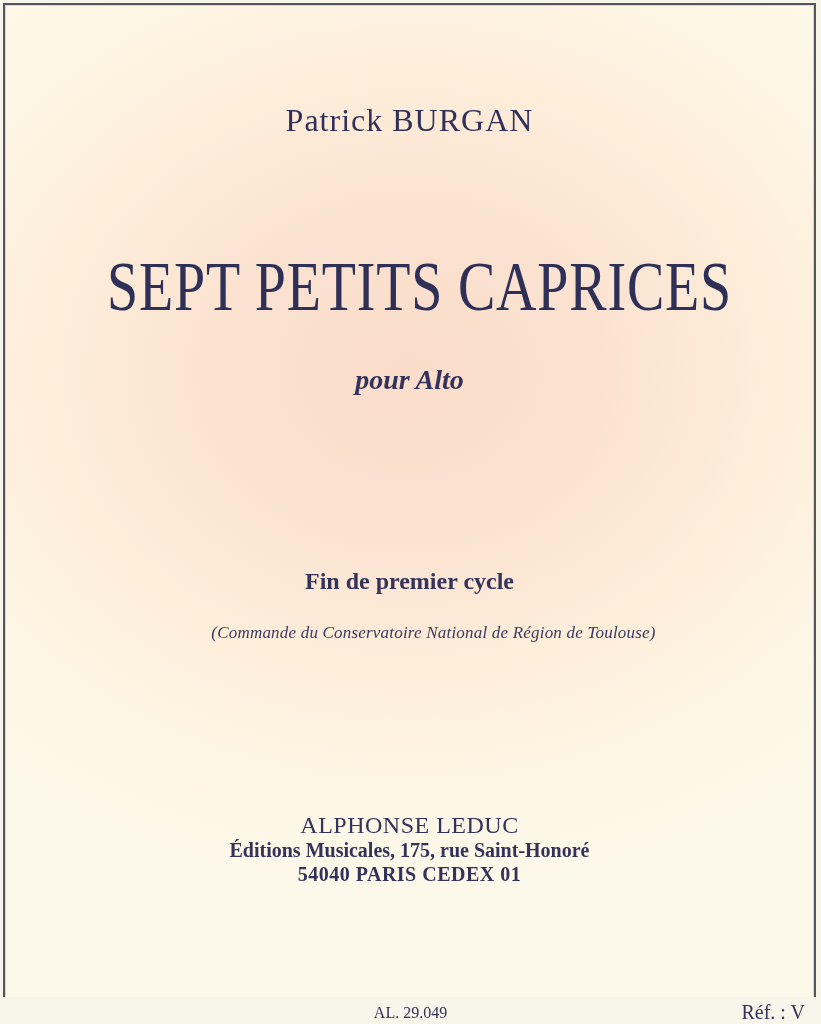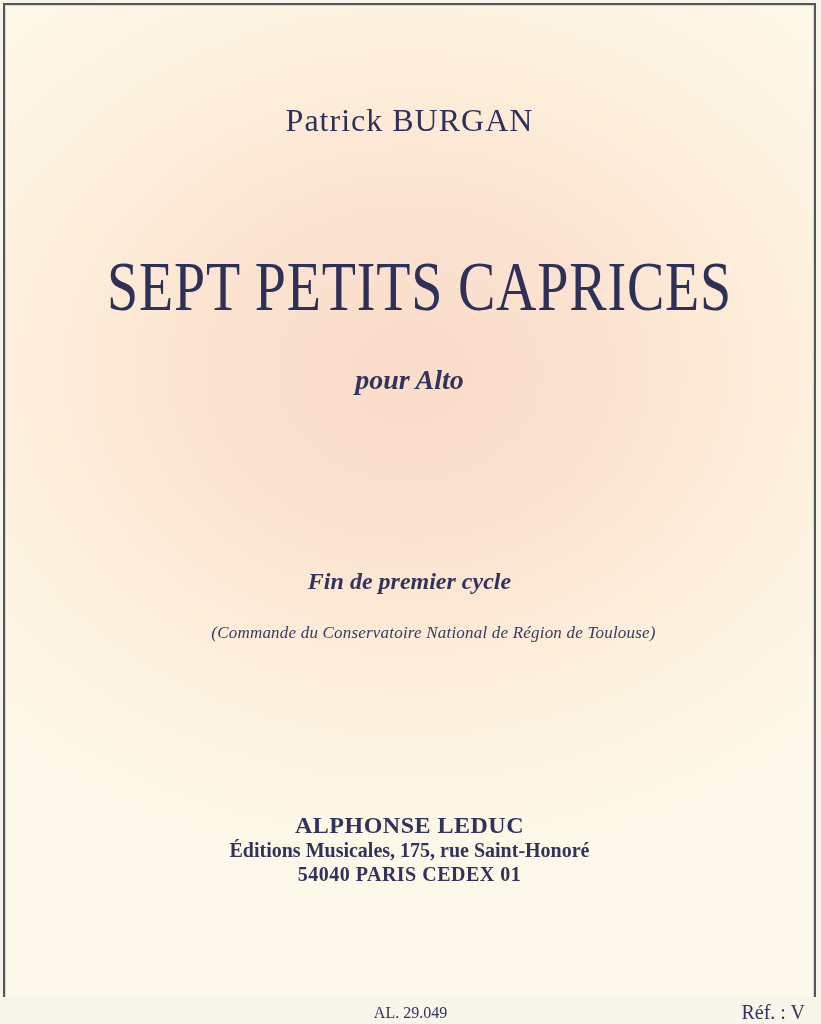--- a/index.html
+++ b/index.html
@@ -68,41 +68,40 @@
     font-size: 28px;
     font-style: italic;
     font-weight: bold;
     color: #33335c;
     margin-top: 37px;
   }
 
   .level-note {
     top: 563px;
     font-size: 24px;
-    font-style: italic;
     font-weight: bold;
     color: #33335c;
   }
 
   .commission-note {
     top: 618px;
     font-size: 17px;
     font-style: italic;
     color: #3a3a60;
     letter-spacing: 0.2px;
     padding-left: 48px;
   }
 
   .publisher {
     top: 806px;
     line-height: 1.18;
   }
   .publisher .pub-name {
     font-size: 24px;
-    font-weight: bold;
+    font-weight: normal;
     letter-spacing: 0.5px;
   }
   .publisher .pub-line1 {
     font-size: 20px;
     font-weight: 700;
   }
   .publisher .pub-line2 {
     font-size: 20px;
     font-weight: bold;
     letter-spacing: 0.5px;

